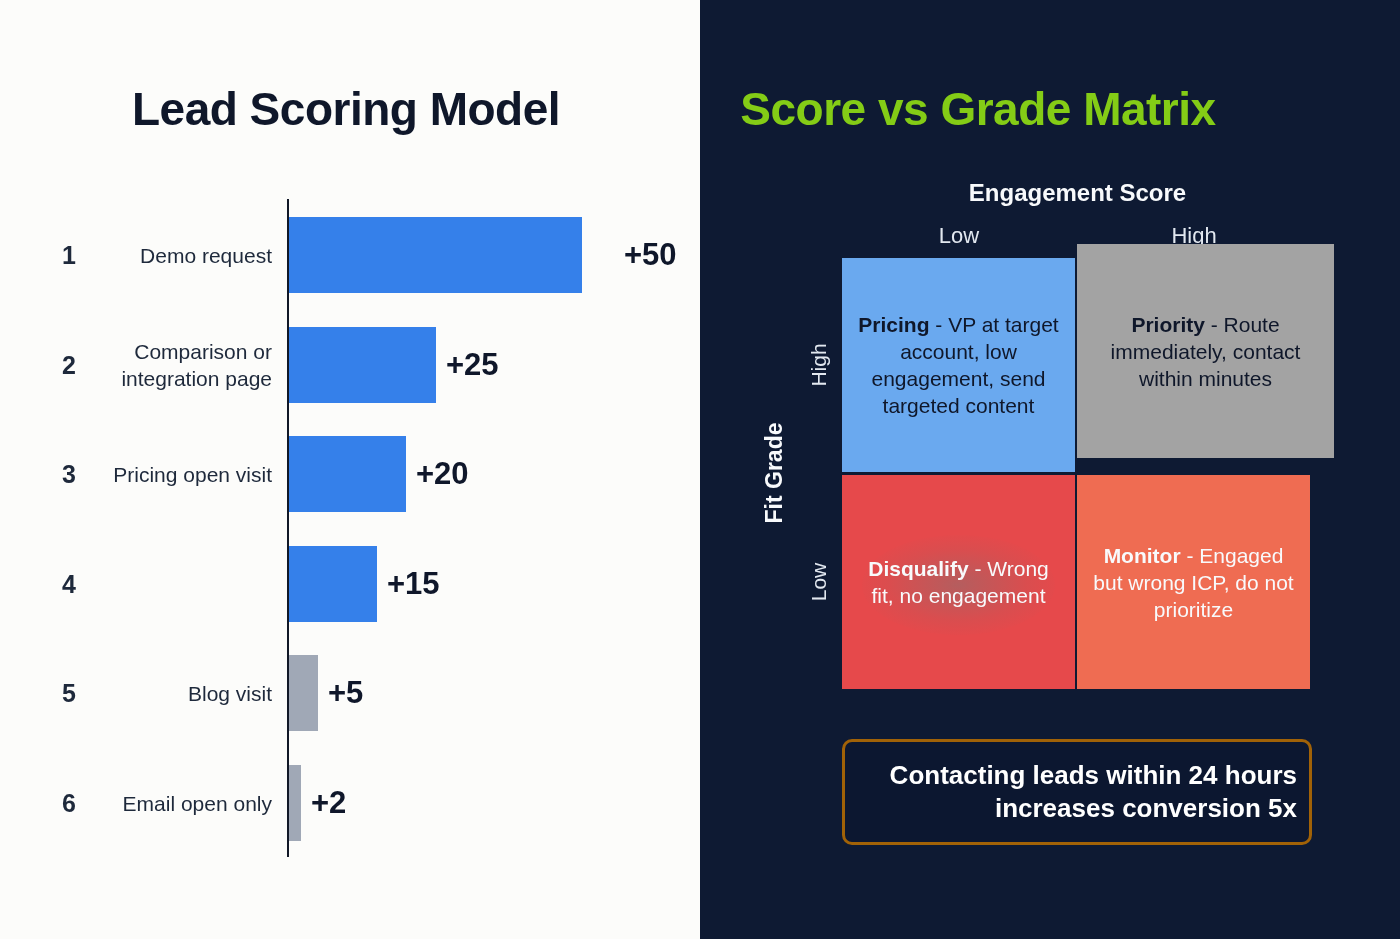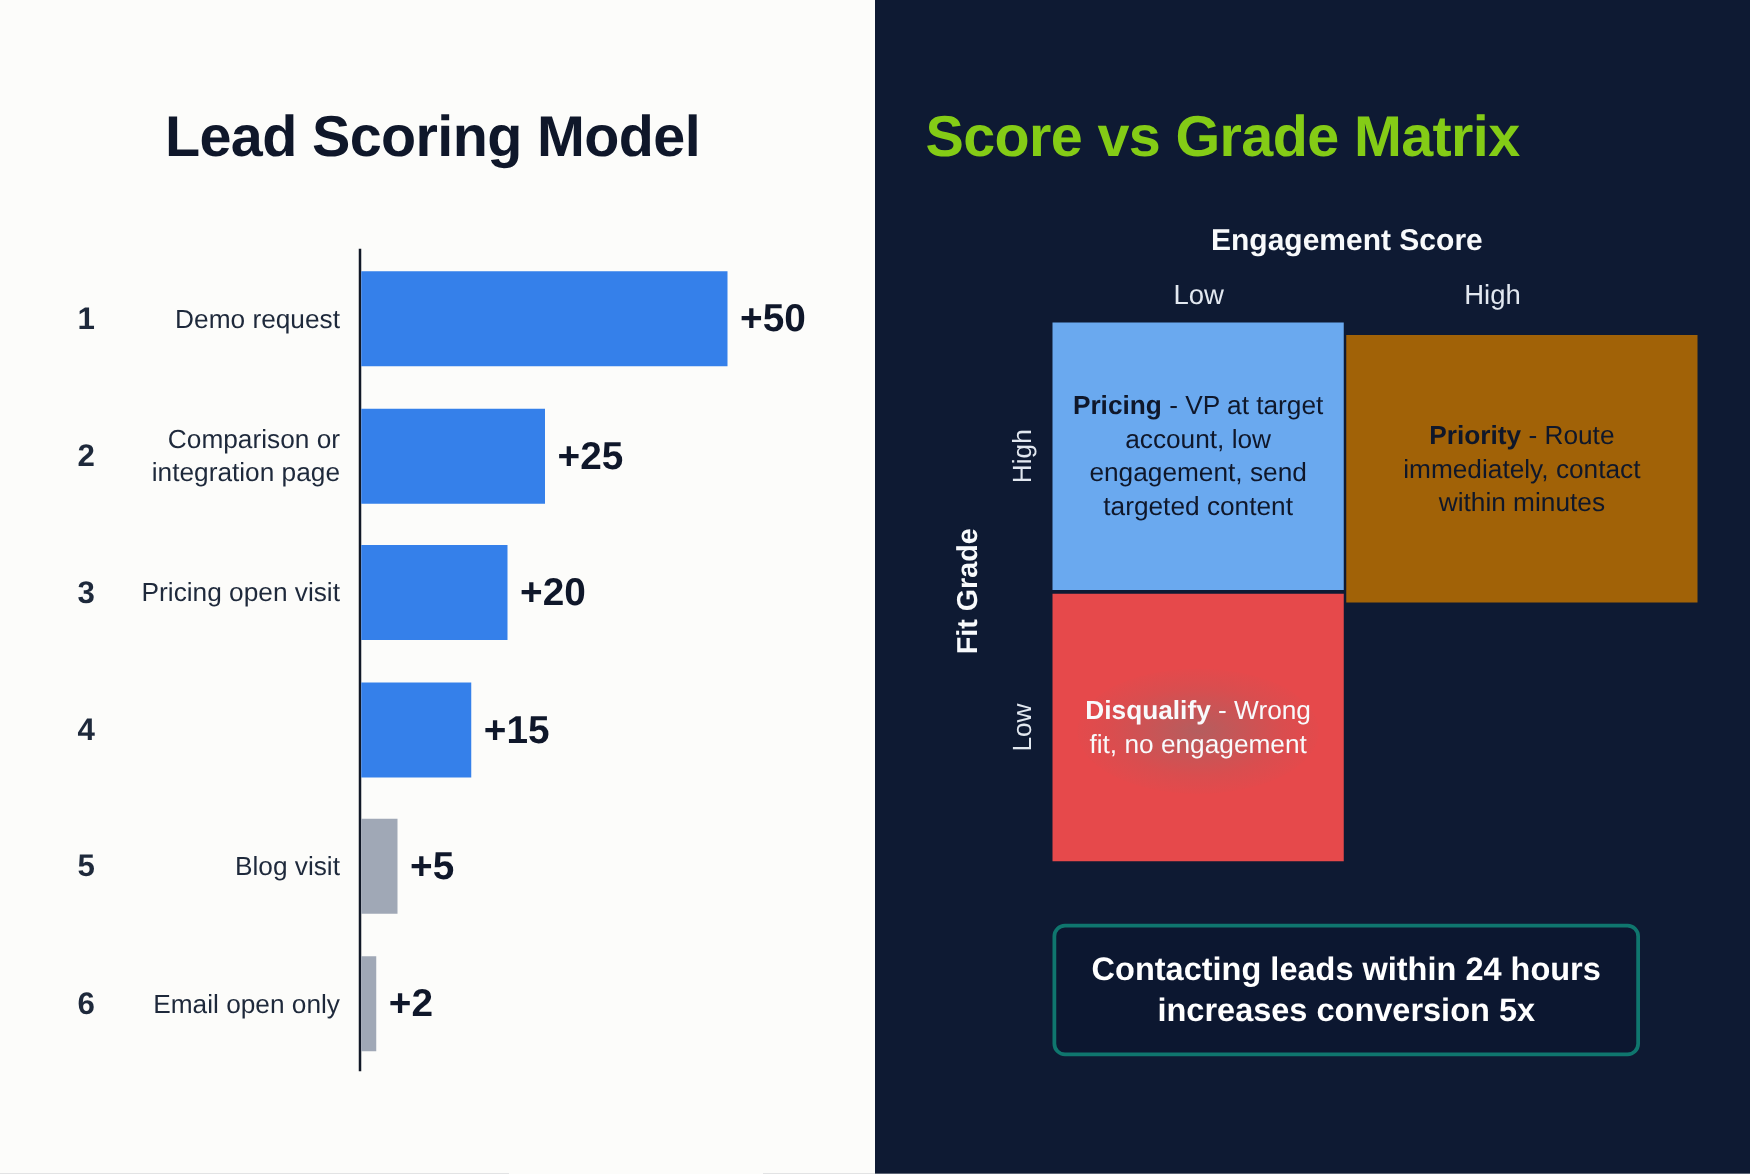--- a/index.html
+++ b/index.html
@@ -21,40 +21,40 @@
   .val { position: absolute; top: 0; height: 76px; display: flex; align-items: center; font-size: 31px; font-weight: 700; color: #0f172a; }
 
   .eng-title { position: absolute; left: 0; width: 755px; top: 179px; text-align: center; font-size: 24px; font-weight: 700; color: #f8fafc; }
   .col-label { position: absolute; top: 223px; font-size: 22px; color: #e2e8f0; text-align: center; width: 234px; }
   .fit-title { position: absolute; left: 74px; top: 473px; transform: translate(-50%, -50%) rotate(-90deg); font-size: 23px; font-weight: 700; color: #f8fafc; white-space: nowrap; }
   .row-label { position: absolute; left: 119px; transform: translate(-50%, -50%) rotate(-90deg); font-size: 21px; color: #e2e8f0; white-space: nowrap; }
 
   .cell { position: absolute; display: flex; align-items: center; justify-content: center; text-align: center; font-size: 21px; line-height: 27px; padding: 0 16px; }
   .cell b { font-weight: 700; }
   .cell.nurture { left: 142px; top: 258px; width: 233px; height: 214px; background: #6aa9ef; color: #0f172a; }
-  .cell.priority { left: 377px; top: 268px; width: 281px; height: 214px; background: #a16207; color: #0f172a; }
+  .cell.priority { left: 377px; top: 244px; width: 257px; height: 214px; background: #a3a3a3; color: #0f172a; }
   .cell.disq { left: 142px; top: 475px; width: 233px; height: 214px; background: #e6494b; color: #f8fafc; }
   .cell.disq::before { content: ""; position: absolute; left: 20px; top: 60px; width: 193px; height: 100px; border-radius: 50%; background: radial-gradient(ellipse at center, rgba(140,110,110,0.55) 0%, rgba(180,90,90,0.25) 50%, rgba(230,73,75,0) 75%); }
   .cell.disq span { position: relative; text-align: center; }
   .cell.monitor { left: 377px; top: 475px; width: 233px; height: 214px; background: #ef6c52; color: #f8fafc; }
 
-  .callout { position: absolute; left: 142px; top: 739px; width: 470px; height: 106px; border: 3px solid #0f766e; border-radius: 10px; background: #0c1730; display: flex; align-items: center; justify-content: center; text-align: center; font-size: 26px; font-weight: 700; color: #ffffff; line-height: 33px; padding: 0 12px; }
+  .callout { position: absolute; left: 142px; top: 739px; width: 470px; height: 106px; border: 3px solid #a16207; border-radius: 10px; background: #0c1730; display: flex; align-items: center; justify-content: center; text-align: right; font-size: 26px; font-weight: 700; color: #ffffff; line-height: 33px; padding: 0 12px; }
 </style>
 </head>
 <body>
 
 <div class="left">
   <div class="title-left">Lead Scoring Model</div>
   <div class="axis-line"></div>
   <div id="bars">
       <div class="row" style="top: 217px;">
         <div class="rank">1</div>
         <div class="label">Demo request</div>
         <div class="bar" style="width:293px;background:#3580ea;"></div>
-        <div class="val" style="left:592px;">+50</div>
+        <div class="val" style="left:624px;">+50</div>
       </div>
       <div class="row" style="top: 327px;">
         <div class="rank">2</div>
         <div class="label" style="width: 180px;">Comparison or integration page</div>
         <div class="bar" style="width:147px;background:#3580ea;"></div>
         <div class="val" style="left:446px;">+25</div>
       </div>
       <div class="row" style="top: 436px;">
         <div class="rank">3</div>
         <div class="label">Pricing open visit</div>
@@ -92,15 +92,18 @@
 
   <div class="cell nurture">
     <span><b>Pricing</b><span> - VP at target account, low engagement, send targeted content</span></span>
   </div>
   <div class="cell priority">
     <span><b>Priority</b><span> - Route immediately, contact within minutes</span></span>
   </div>
   <div class="cell disq">
     <span><b>Disqualify</b><span> - Wrong fit, no engagement</span></span>
   </div>
+  <div class="cell monitor">
+    <span><b>Monitor</b><span> - Engaged but wrong ICP, do not prioritize</span></span>
+  </div>
 
   <div class="callout">Contacting leads within 24 hours increases conversion 5x</div>
 </div>
 
 </body></html>

